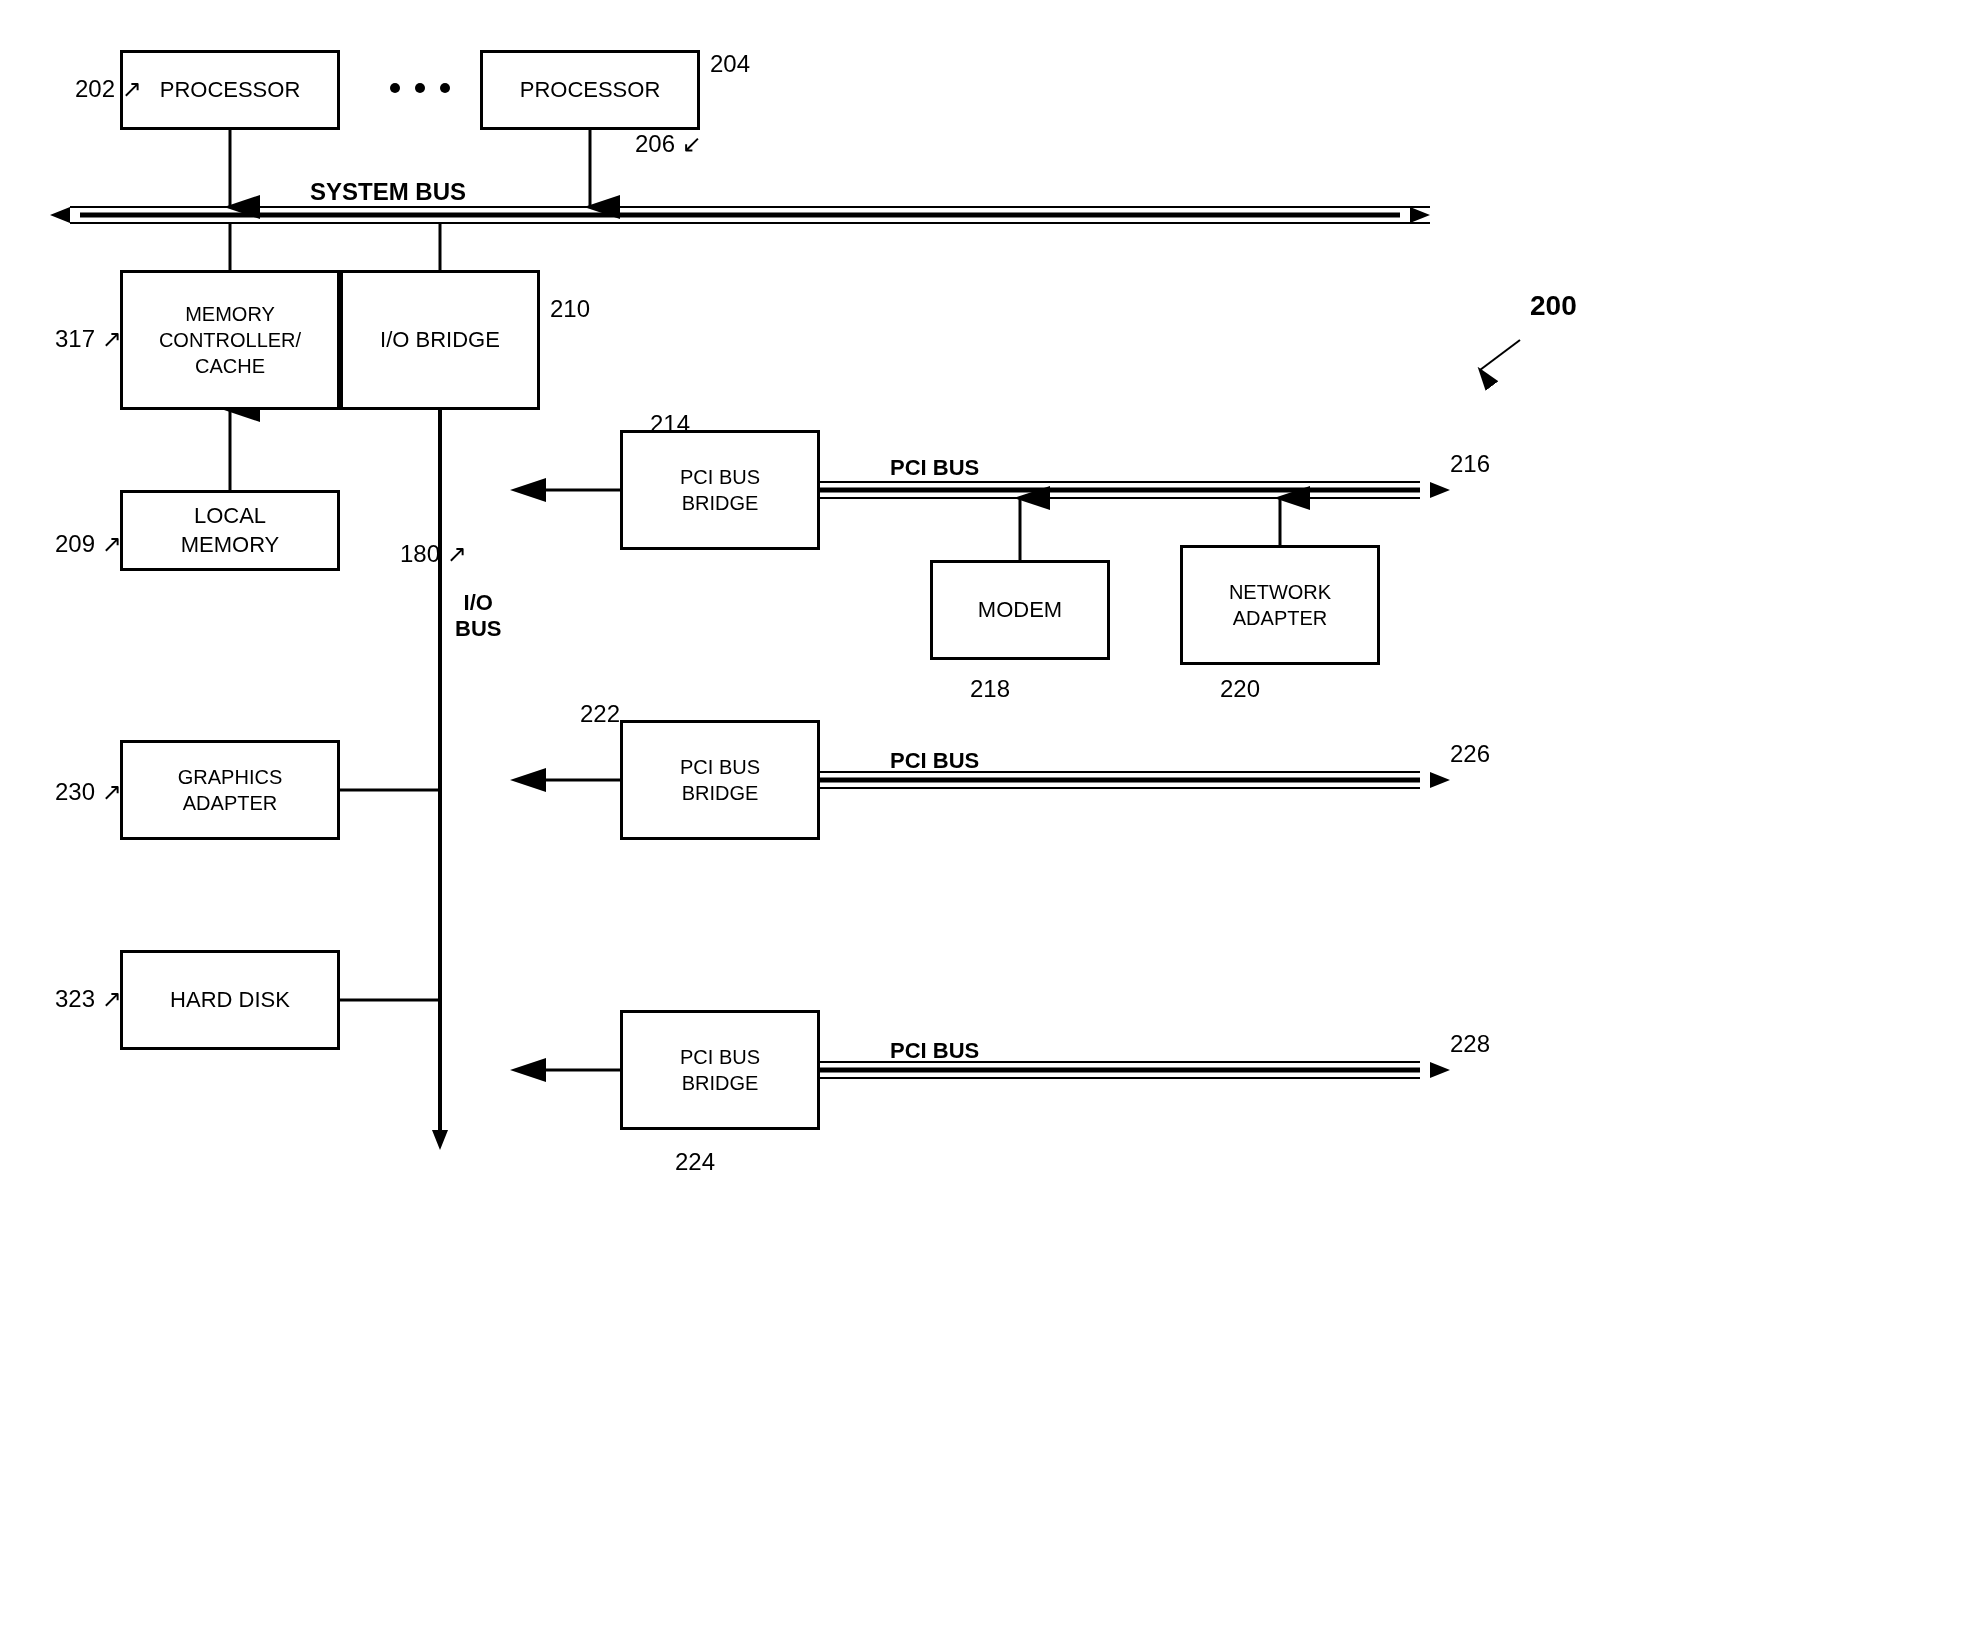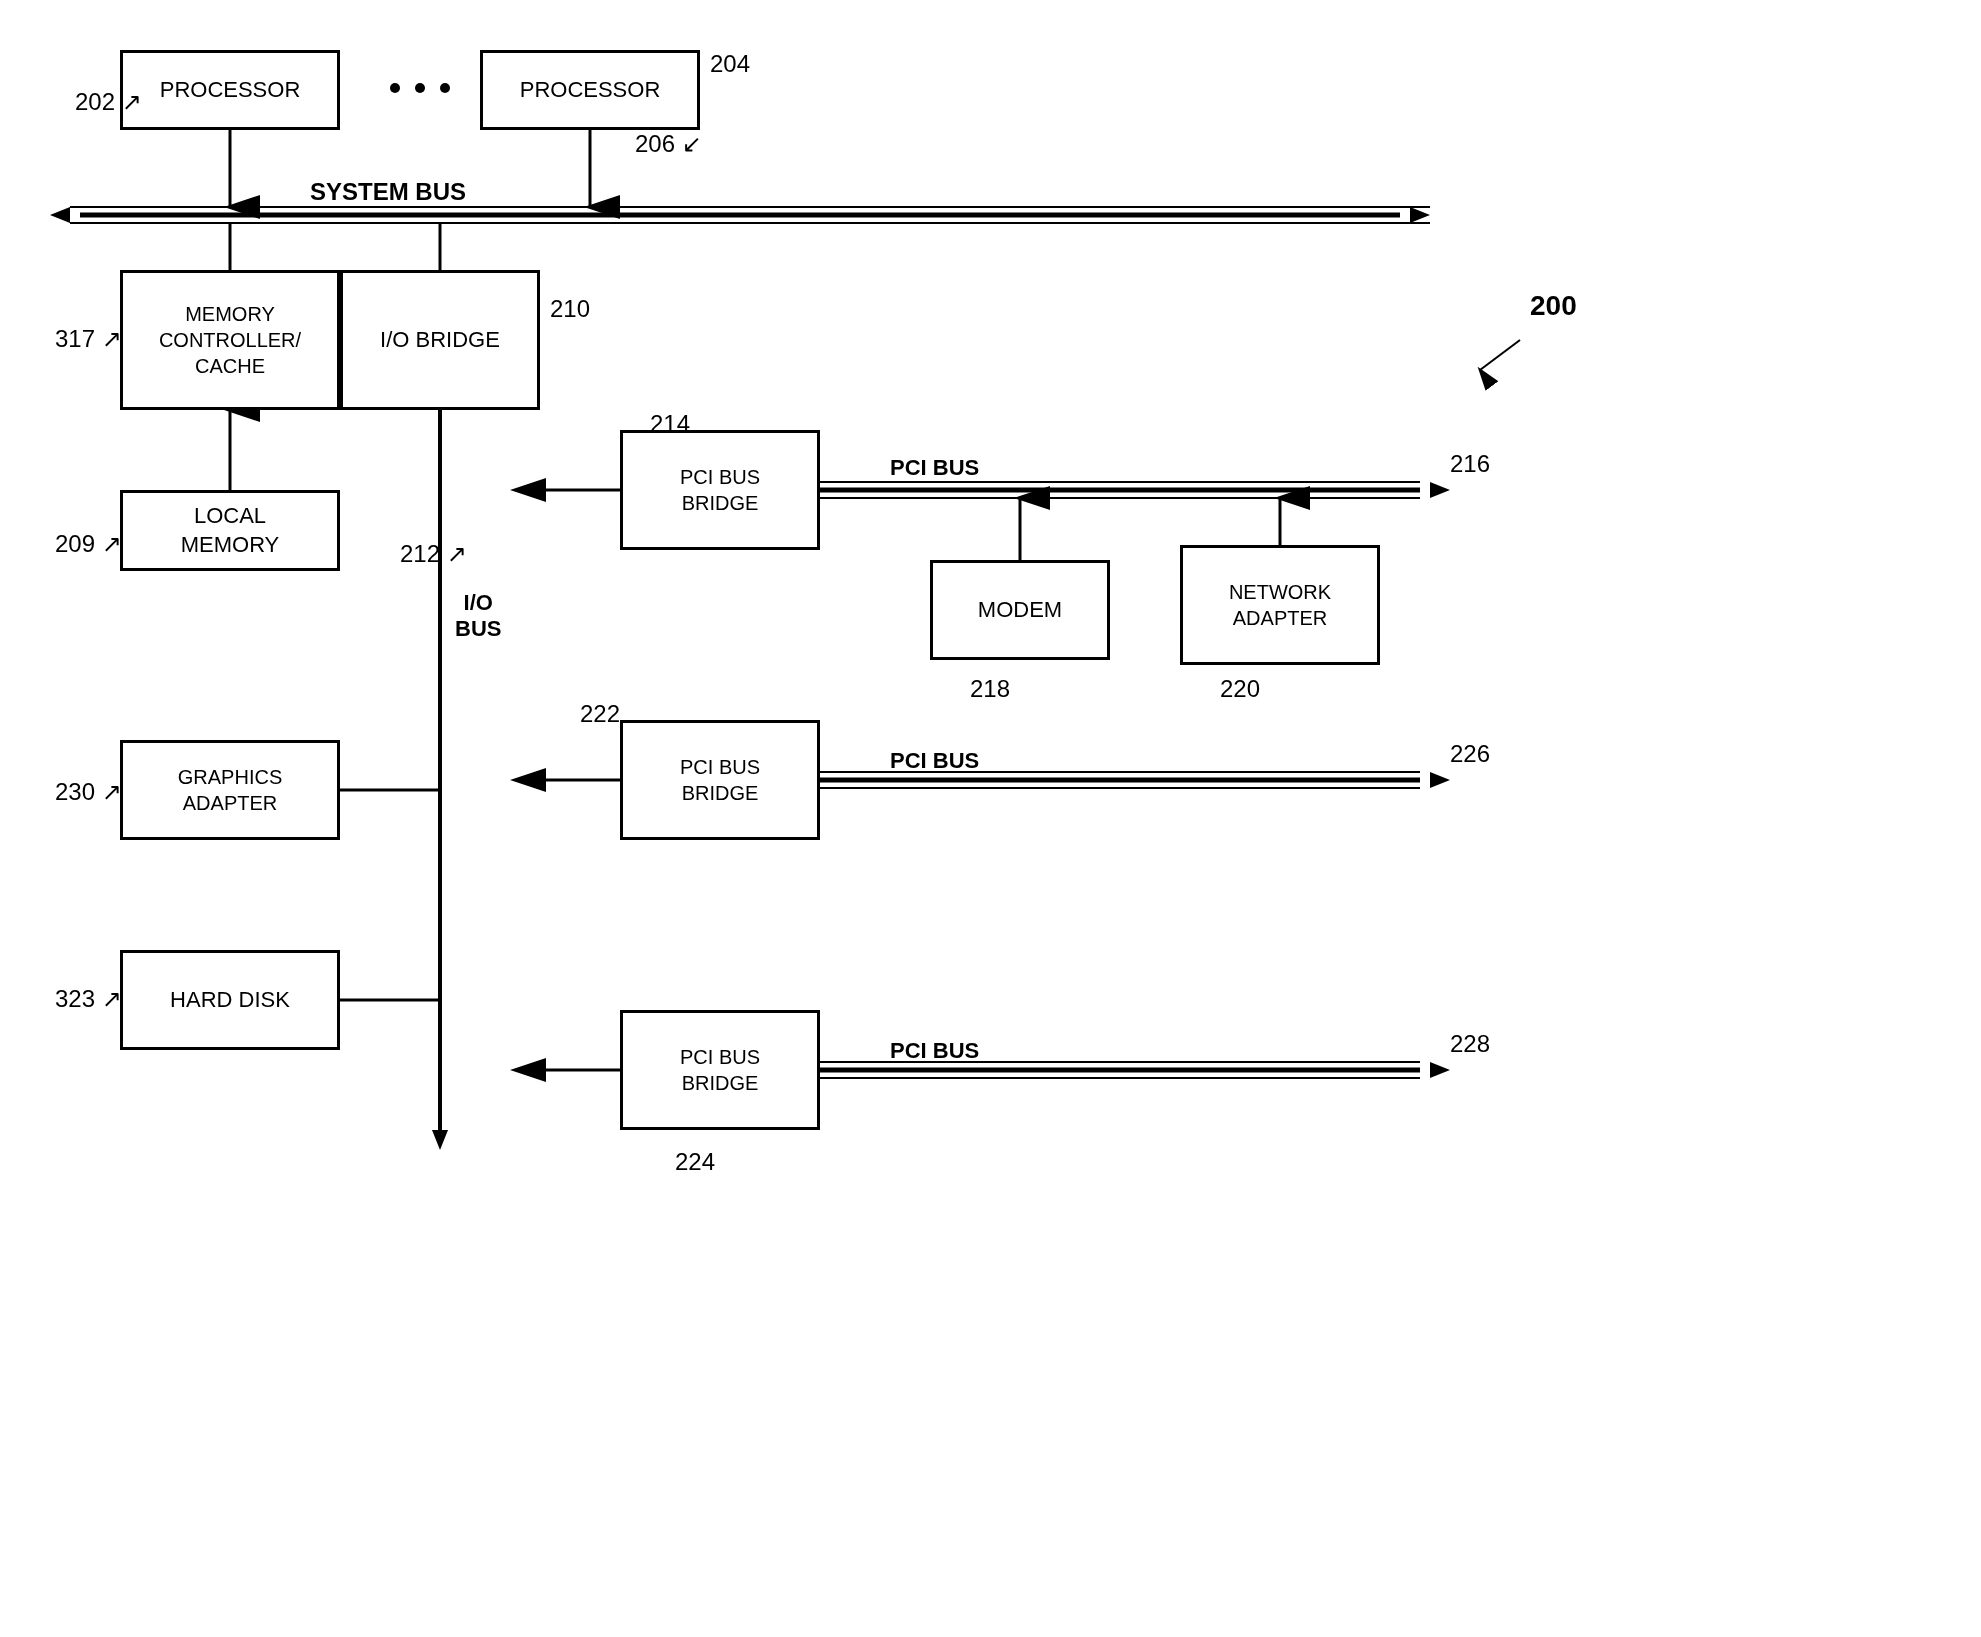--- a/index.html
+++ b/index.html
@@ -130,21 +130,21 @@
   </svg>
 
   <div class="box" style="left:120px; top:50px; width:220px; height:80px; font-size:22px;">
     <span>PROCESSOR</span>
   </div>
 
   <div class="box" style="left:480px; top:50px; width:220px; height:80px; font-size:22px;">
     <span>PROCESSOR</span>
   </div>
 
-  <div class="label" style="left:75px; top:75px; font-size:24px;margin-top:13px;">202 ↗</div>
+  <div class="label" style="left:75px; top:75px; font-size:24px;">202 ↗</div>
 
   <div class="label" style="left:710px; top:50px; font-size:24px;">204</div>
 
   <div class="label" style="left:635px; top:130px; font-size:24px;">206 ↙</div>
 
   <div class="label" style="left:310px; top:178px; font-size:24px; font-weight:bold;">SYSTEM BUS</div>
 
   <div class="box" style="left:120px; top:270px; width:220px; height:140px; font-size:20px;">
     <span>MEMORY<br>CONTROLLER/<br>CACHE</span>
   </div>
@@ -158,21 +158,21 @@
   <div class="label" style="left:550px; top:295px; font-size:24px;">210</div>
 
   <div class="box" style="left:120px; top:490px; width:220px; height:81px; font-size:22px;">
     <span>LOCAL<br>MEMORY</span>
   </div>
 
   <div class="label" style="left:55px; top:530px; font-size:24px;">209 ↗</div>
 
   <div class="label" style="left:455px; top:590px; font-size:22px; font-weight:bold; text-align:center;">I/O<br>BUS</div>
 
-  <div class="label" style="left:400px; top:540px; font-size:24px;">212 ↗</div>
+  <div class="label" style="left:400px; top:540px; font-size:24px;">180 ↗</div>
 
   <div class="box" style="left:620px; top:430px; width:200px; height:120px; font-size:20px;">
     <span>PCI BUS<br>BRIDGE</span>
   </div>
 
   <div class="label" style="left:650px; top:410px; font-size:24px;">214</div>
 
   <div class="label" style="left:890px; top:455px; font-size:22px; font-weight:bold;">PCI BUS</div>
 
   <div class="label" style="left:1450px; top:450px; font-size:24px;">216</div>

